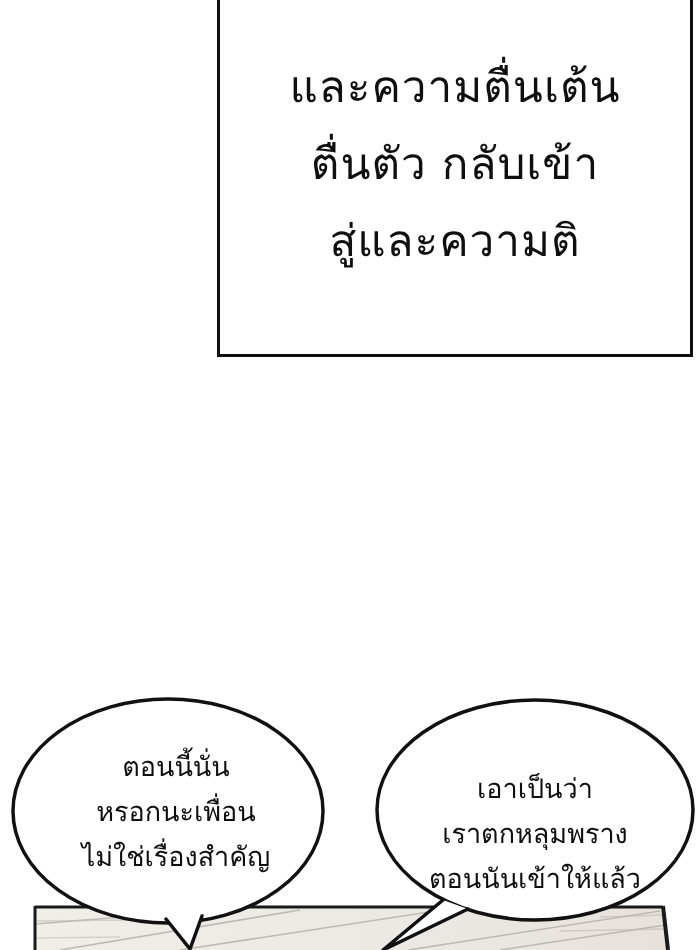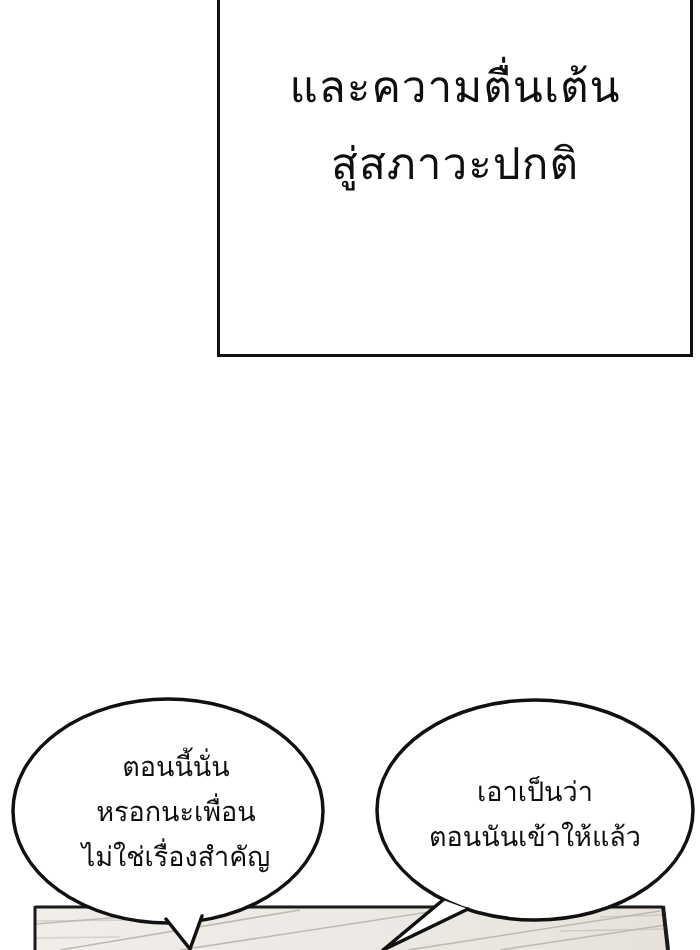--- a/index.html
+++ b/index.html
@@ -54,21 +54,21 @@
     text-align: center;
   }
   .bubble-text.left {
     left: 21px;
     top: 699px;
     width: 310px;
     height: 224px;
   }
   .bubble-text.right {
     left: 377px;
-    top: 704px;
+    top: 723px;
     width: 316px;
     height: 220px;
     text-align: right;
   }
   .bubble-line {
     font-size: 27px;
     line-height: 45px;
     white-space: nowrap;
   }
 </style>
@@ -111,27 +111,29 @@
     </g>
 
     <g>
       <ellipse cx="535" cy="810" rx="158" ry="110" fill="#ffffff" stroke="#111111" stroke-width="3.5"></ellipse>
       <path d="M443,900 L383,950 L468,909" fill="#ffffff" stroke="#111111" stroke-width="3.5" stroke-linejoin="round" stroke-linecap="round"></path>
     </g>
   </svg>
 
   <div class="narration-box">
     <div class="narration-line">และความตื่นเต้น</div>
-    <div class="narration-line">สู่สภาวะปกติ</div>
+    <div class="narration-line">ตื่นตัว กลับเข้า</div>
+    <div class="narration-line">สู่และความติ</div>
   </div>
 
   <div class="bubble-text left">
     <div class="bubble-line">ตอนนี้นั่น</div>
     <div class="bubble-line">หรอกนะเพื่อน</div>
     <div class="bubble-line">ไม่ใช่เรื่องสำคัญ</div>
   </div>
 
   <div class="bubble-text right">
     <div class="bubble-line">เอาเป็นว่า</div>
+    <div class="bubble-line">เราตกหลุมพราง</div>
     <div class="bubble-line">ตอนนันเข้าให้แล้ว</div>
   </div>
 
 </div>
 
 </body></html>

